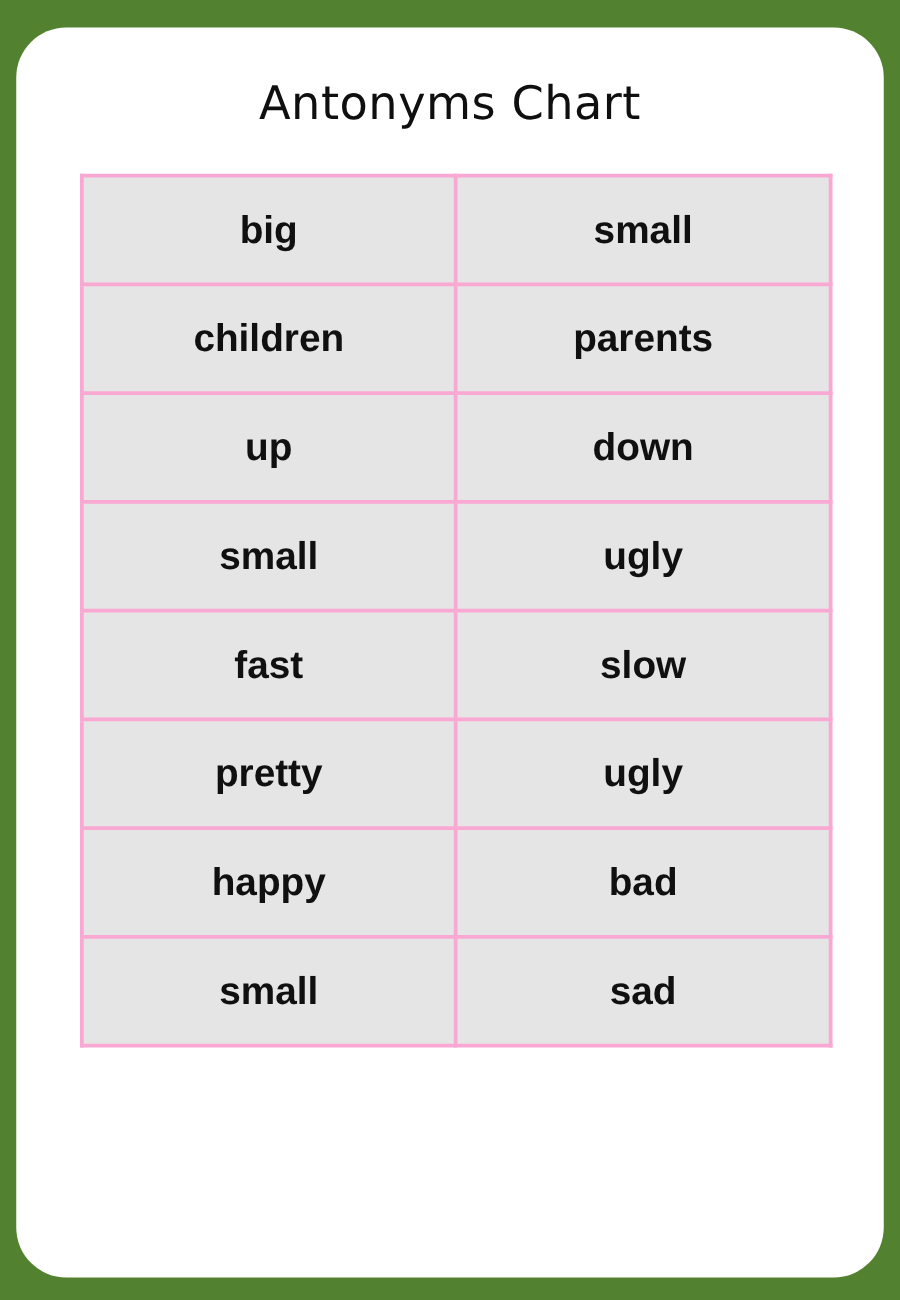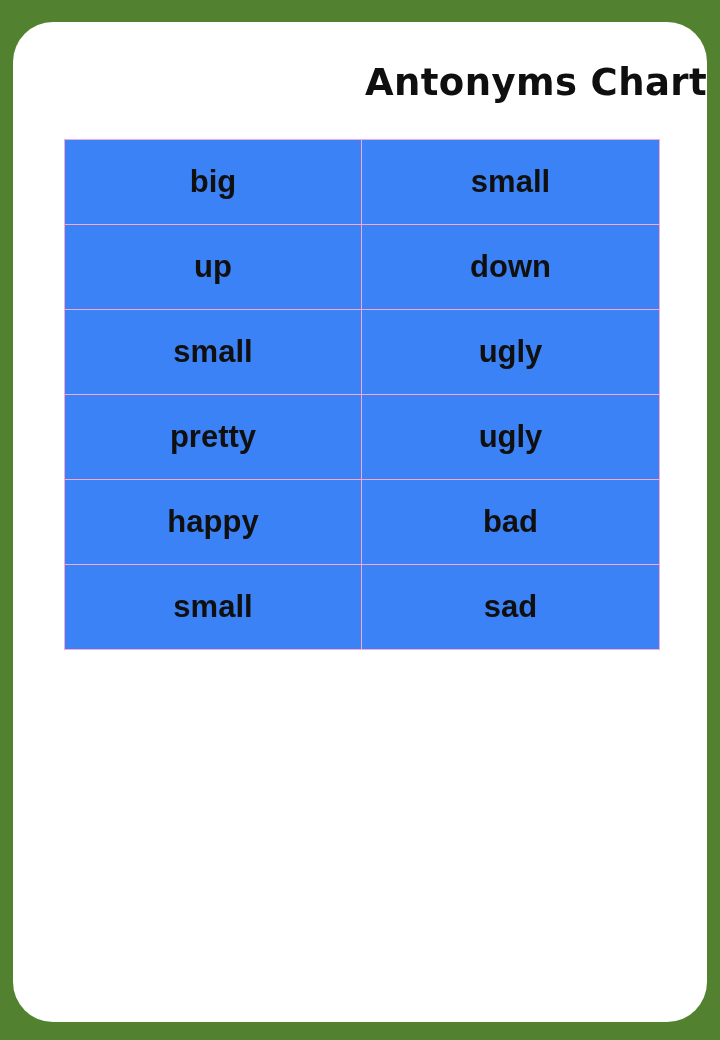--- a/index.html
+++ b/index.html
@@ -35,51 +35,51 @@
     box-sizing: border-box;
     overflow: hidden;
   }
 
   
   .chart-title {
     position: absolute;
     left: 0;
     top: 38px;
     width: 694px;
-    text-align: right;
+    text-align: center;
     font-family: "DejaVu Sans", sans-serif;
-    font-weight: bold;
+    font-weight: normal;
     font-size: 37px;
     letter-spacing: 0.4px;
     color: #0f0f10;
     line-height: 46px;
     white-space: nowrap;
   }
 
   
   .antonyms-table {
     position: absolute;
     left: 51px;   
     top: 117px;   
     width: 593px;
     border-collapse: collapse;
     table-layout: fixed;
   }
 
   .antonyms-table td {
     height: 84px;
-    border: 1px solid #f9a8d4;
+    border: 3px solid #f9a8d4;
     text-align: center;
     vertical-align: middle;
     font-family: "Liberation Sans", sans-serif;
     font-weight: bold;
     font-size: 31px;
     color: #101010;
     padding: 0;
-    background: #3b82f6;
+    background: #e5e5e5;
     white-space: nowrap;
   }
 
   .antonyms-table td.col-left  { width: 296px; }
   .antonyms-table td.col-right { width: 297px; }
 </style>
 </head>
 <body>
 
 <div class="page">
@@ -88,32 +88,40 @@
     <div class="chart-title">Antonyms Chart</div>
 
     <table class="antonyms-table">
       <tbody>
 
         <tr>
           <td class="col-left">big</td>
           <td class="col-right">small</td>
         </tr>
 
+        <tr>
+          <td class="col-left">children</td>
+          <td class="col-right">parents</td>
+        </tr>
 
         <tr>
           <td class="col-left">up</td>
           <td class="col-right">down</td>
         </tr>
 
 
         <tr>
           <td class="col-left">small</td>
           <td class="col-right">ugly</td>
         </tr>
 
+        <tr>
+          <td class="col-left">fast</td>
+          <td class="col-right">slow</td>
+        </tr>
 
         <tr>
           <td class="col-left">pretty</td>
           <td class="col-right">ugly</td>
         </tr>
 
 
         <tr>
           <td class="col-left">happy</td>
           <td class="col-right">bad</td>

